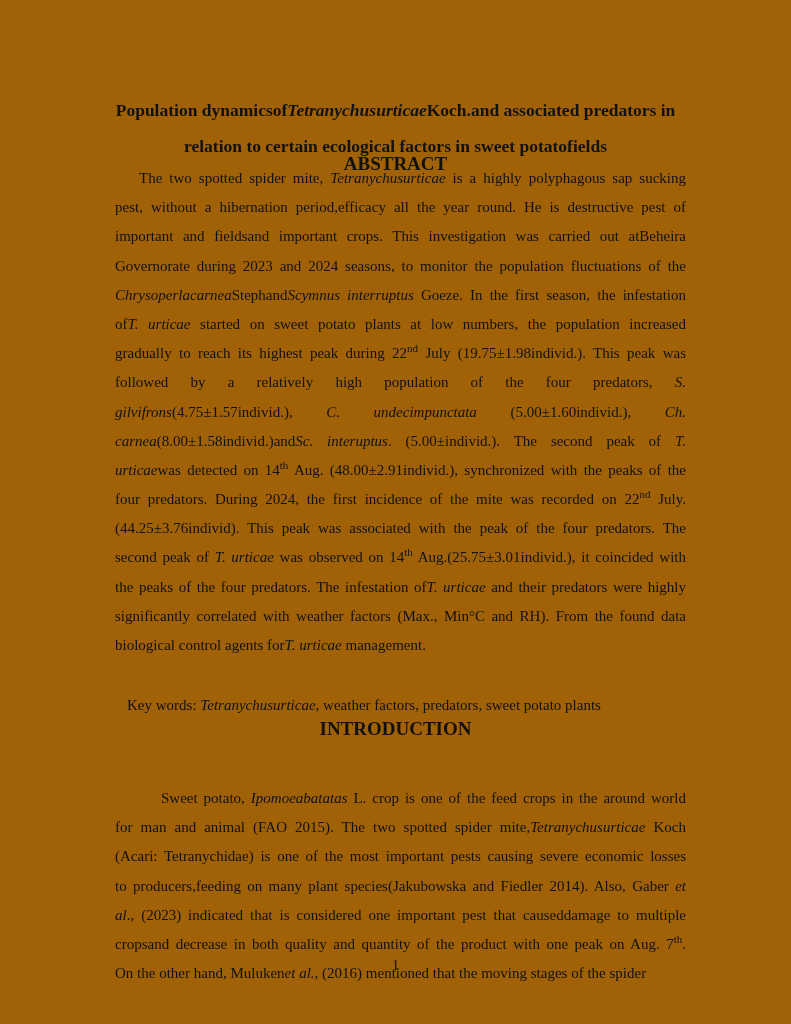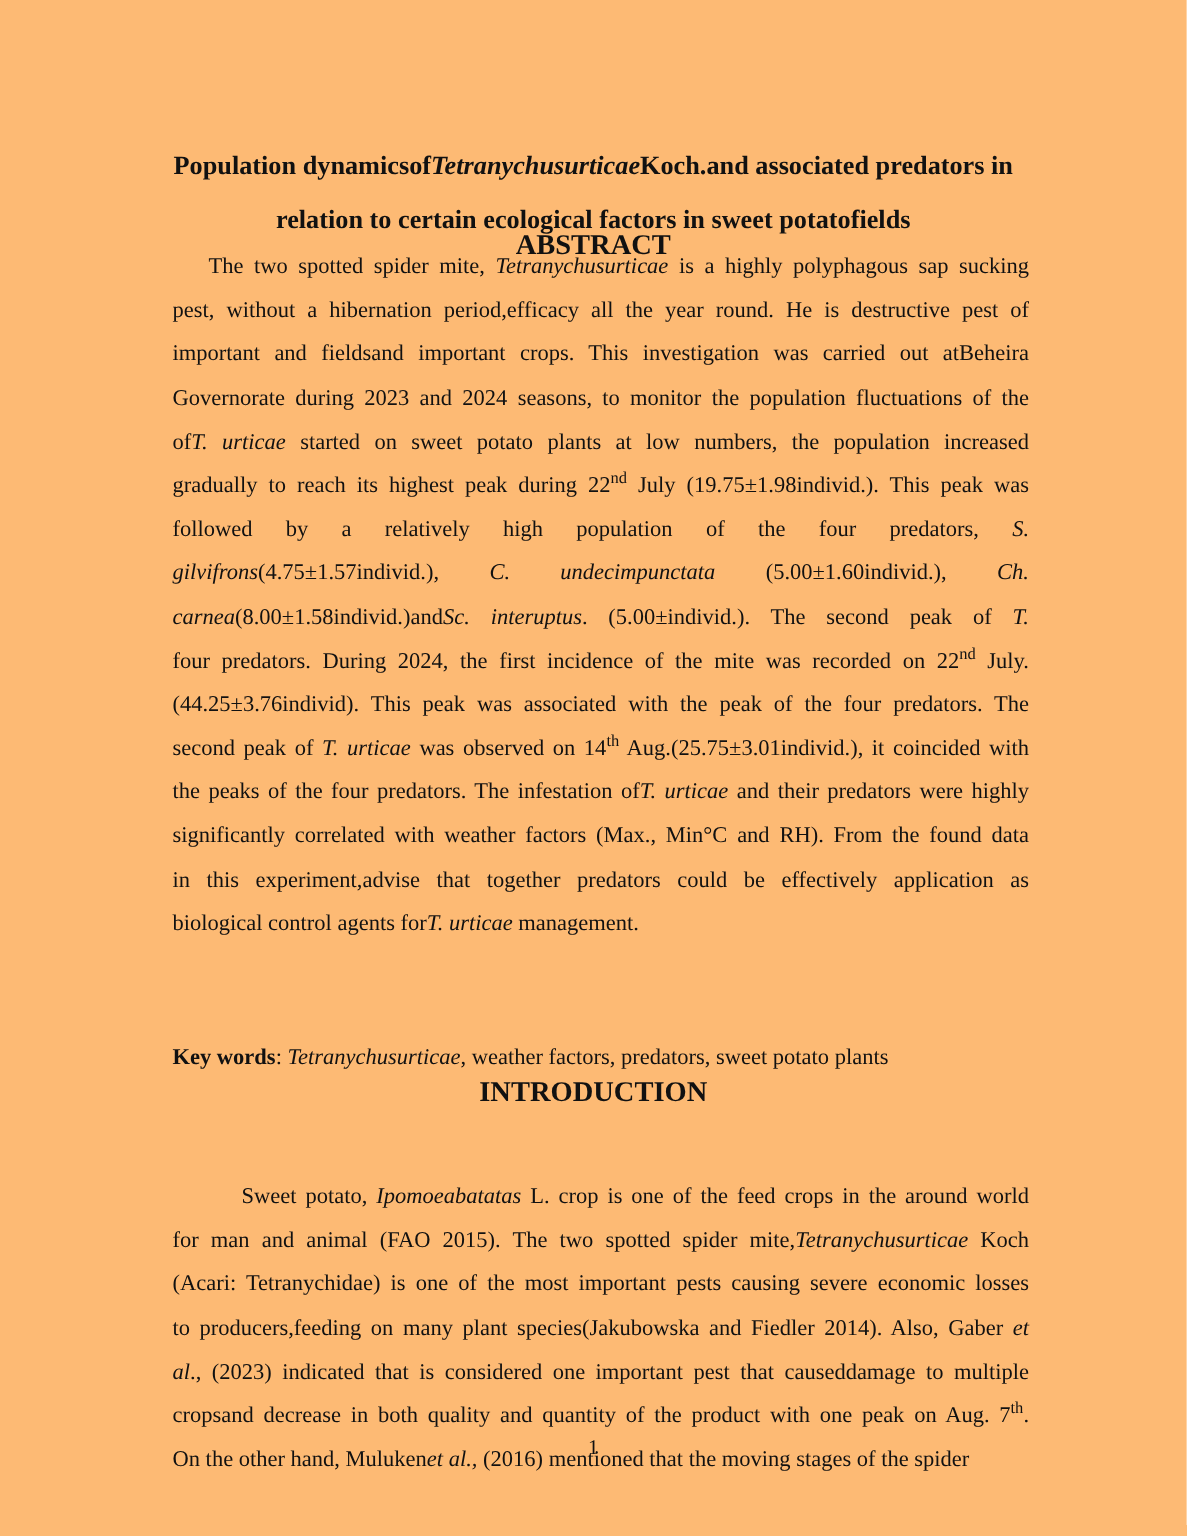--- a/index.html
+++ b/index.html
@@ -1,38 +1,38 @@
 <!DOCTYPE html>
 <html><head>
 <meta charset="utf-8">
 <style>
   html, body { margin: 0; padding: 0; background: #ffffff; }
   body { width: 791px; height: 1024px; position: relative; overflow: hidden; }
   .page {
     position: absolute; left: 0; top: 0; width: 791px; height: 1024px;
-    background: #fdba74; color: #111;
+    background: #a16207; color: #111;
     font-family: "Liberation Serif", "DejaVu Serif", serif;
   }
   .title {
     position: absolute; left: 100px; width: 591px; top: 92px;
     text-align: center; font-weight: bold; font-size: 17.5px; line-height: 36px;
   }
   .heading {
     position: absolute; left: 100px; width: 591px; text-align: center;
     font-weight: bold; font-size: 19px;
   }
   .para {
     position: absolute; left: 115px; width: 571px;
     font-size: 15px; line-height: 29.2px; text-align: justify;
   }
   .line { display: block; text-align: justify; text-align-last: justify; white-space: nowrap; height: 29.2px; }
   .line.last { text-align-last: left; }
   sup { font-size: 11px; vertical-align: 6px; line-height: 0; }
   i { font-style: italic; }
-  b { font-weight: bold; }
+  b { font-weight: normal; margin-left: 12px; }
   .page-number {
     position: absolute; left: 0; width: 791px; top: 958px; text-align: center; font-size: 14px;
   }
 </style>
 </head>
 <body>
 
 <div class="page">
 
   <div class="title">
@@ -42,31 +42,32 @@
     <div>relation to certain ecological factors in sweet potatofields</div>
   </div>
 
   <div class="heading" style="top:153px;">ABSTRACT</div>
 
   <div class="para" style="top:164px;">
       <span class="line" style="padding-left: 24px;">The two spotted spider mite, <i>Tetranychusurticae</i> is a highly polyphagous sap sucking</span>
       <span class="line">pest, without a hibernation period,efficacy all the year round. He is destructive pest of</span>
       <span class="line">important and fieldsand important crops. This investigation was carried out atBeheira</span>
       <span class="line">Governorate during 2023 and 2024 seasons, to monitor the population fluctuations of the</span>
+      <span class="line"><i>Chrysoperlacarnea</i>Stephand<i>Scymnus interruptus</i> Goeze. In the first season, the infestation</span>
       <span class="line">of<i>T. urticae</i> started on sweet potato plants at low numbers, the population increased</span>
       <span class="line">gradually to reach its highest peak during 22<sup>nd</sup> July (19.75±1.98individ.). This peak was</span>
       <span class="line">followed by a relatively high population of the four predators, <i>S.</i></span>
       <span class="line"><i>gilvifrons</i>(4.75±1.57individ.), <i>C. undecimpunctata</i> (5.00±1.60individ.), <i>Ch.</i></span>
       <span class="line"><i>carnea</i>(8.00±1.58individ.)and<i>Sc. interuptus</i>. (5.00±individ.). The second peak of <i>T.</i></span>
+      <span class="line"><i>urticae</i>was detected on 14<sup>th</sup> Aug. (48.00±2.91individ.), synchronized with the peaks of the</span>
       <span class="line">four predators. During 2024, the first incidence of the mite was recorded on 22<sup>nd</sup> July.</span>
       <span class="line">(44.25±3.76individ). This peak was associated with the peak of the four predators. The</span>
       <span class="line">second peak of <i>T. urticae</i> was observed on 14<sup>th</sup> Aug.(25.75±3.01individ.), it coincided with</span>
       <span class="line">the peaks of the four predators. The infestation of<i>T. urticae</i> and their predators were highly</span>
       <span class="line">significantly correlated with weather factors (Max., Min°C and RH). From the found data</span>
-      <span class="line">in this experiment,advise that together predators could be effectively application as</span>
       <span class="line last">biological control agents for<i>T. urticae</i> management.</span>
     </div>
 
   <div class="para" style="top:691px;">
     <span class="line last" style="white-space:nowrap;">
       <b>Key words</b><span>: </span><i>Tetranychusurticae</i><span>, weather factors, predators, sweet potato plants</span>
     </span>
   </div>
 
   <div class="heading" style="top:718px;text-align:center;">INTRODUCTION</div>

